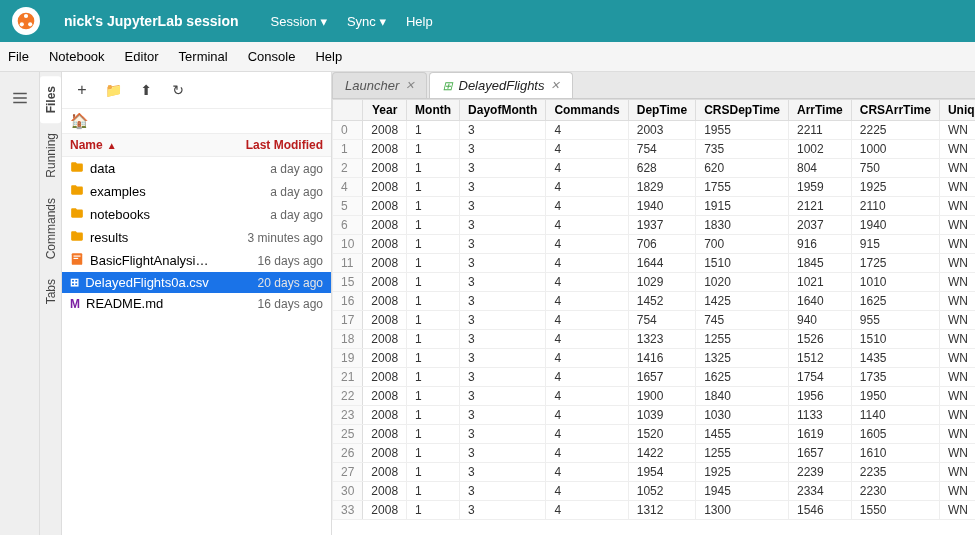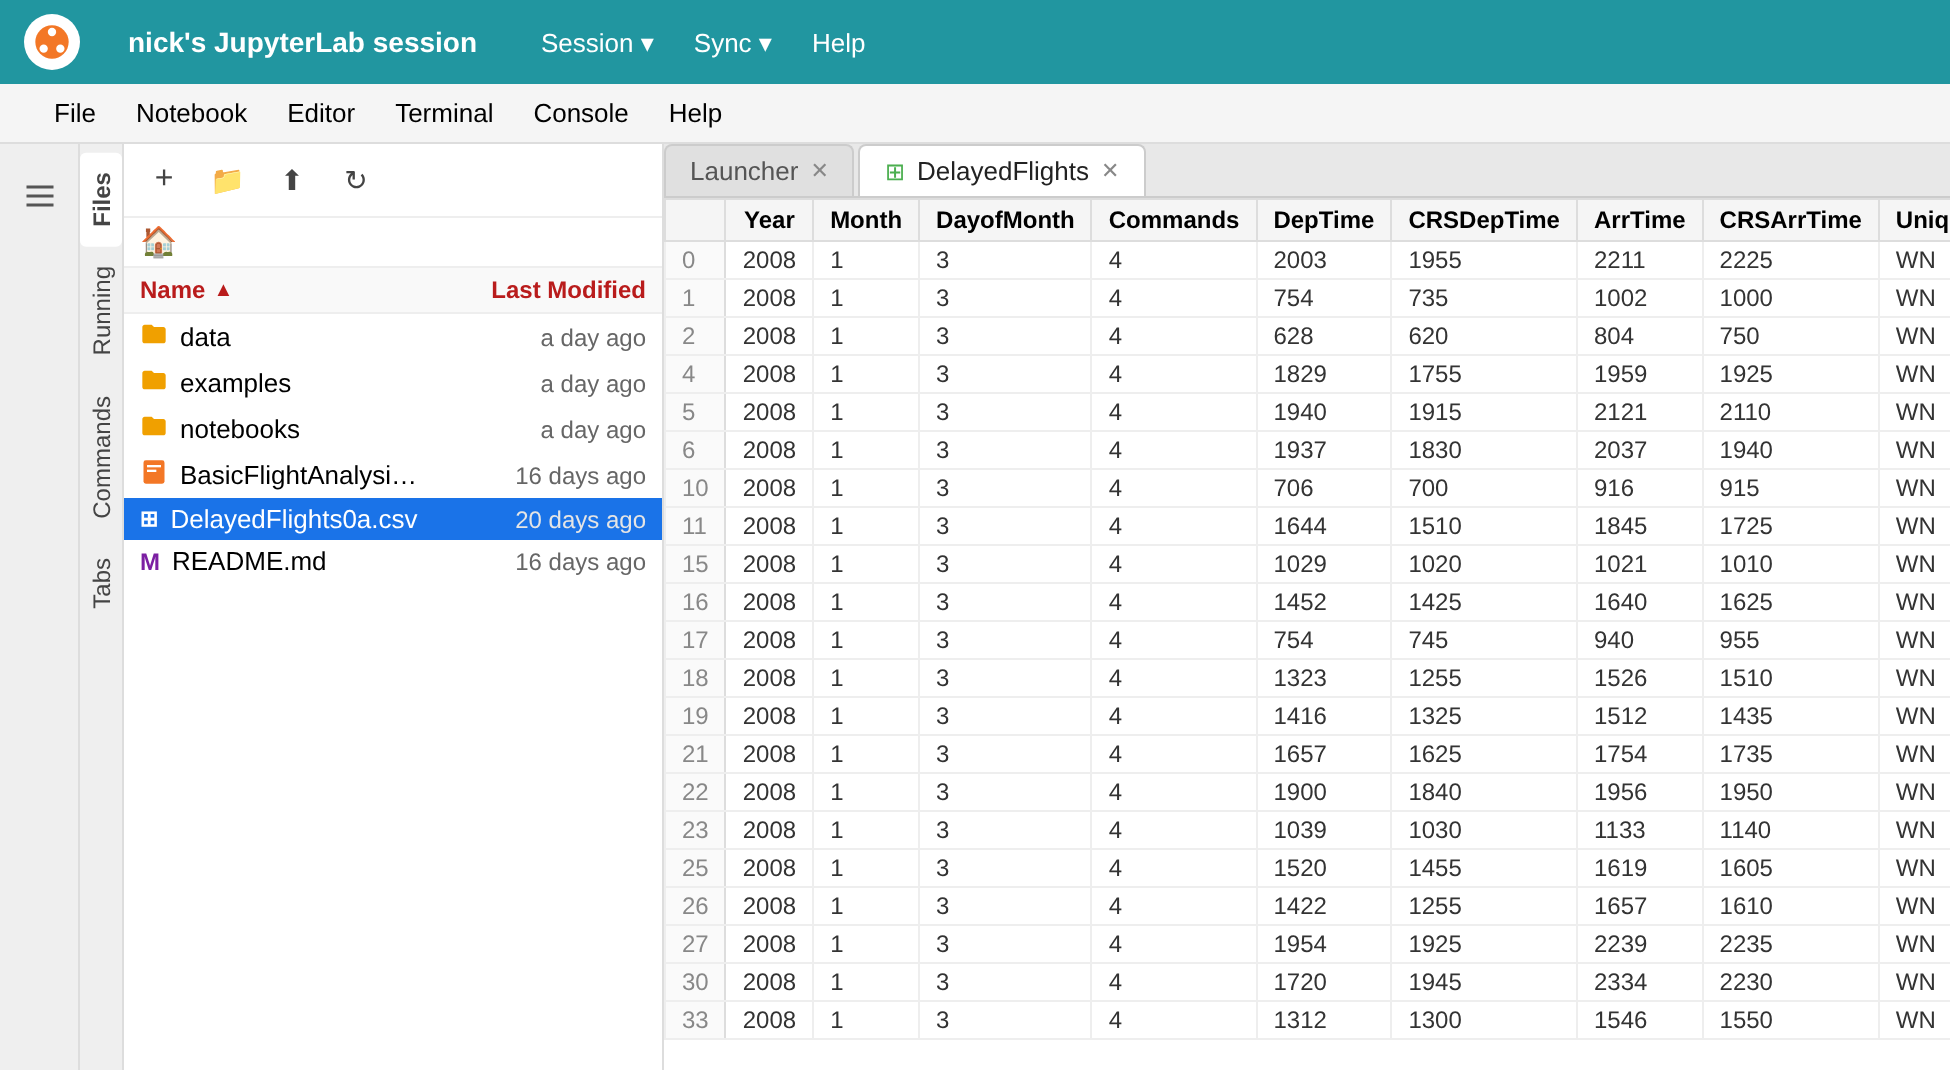--- a/index.html
+++ b/index.html
@@ -26,21 +26,21 @@
     .top-bar-session { font-weight: 600; font-size: 14px; margin-right: 8px; }
     .top-bar-nav { display: flex; gap: 20px; align-items: center; }
     .top-bar-nav-item { color: white; font-size: 13px; cursor: pointer; display: flex; align-items: center; gap: 4px; }
 
     
     .menu-bar {
       background: #f5f5f5;
       height: 30px;
       display: flex;
       align-items: center;
-      padding: 0 19px;
+      padding: 0 0;
       border-bottom: 1px solid #ddd;
       gap: 4px;
     }
     .menu-item { padding: 2px 8px; font-size: 13px; cursor: pointer; border-radius: 3px; }
 
     
     .main-layout {
       display: flex;
       height: calc(535px - 68px);
     }
@@ -161,20 +161,21 @@
       flex-direction: column;
       min-width: 0;
     }
 
     
     .tabs-bar {
       display: flex;
       background: #e8e8e8;
       border-bottom: 1px solid #ccc;
       align-items: flex-end;
+      font-style: italic;
     }
     .tab {
       display: flex;
       align-items: center;
       padding: 5px 12px;
       font-size: 13px;
       cursor: pointer;
       border: 1px solid #ccc;
       border-bottom: none;
       background: #e0e0e0;
@@ -317,20 +318,27 @@
             <span class="file-date">a day ago</span>
           </div>
           <div class="file-item">
             <span class="file-icon"><svg width="14" height="14" viewBox="0 0 24 24" fill="#f0a000">
                 <path d="M10 4H4c-1.1 0-2 .9-2 2v12c0 1.1.9 2 2 2h16c1.1 0 2-.9 2-2V8c0-1.1-.9-2-2-2h-8l-2-2z"></path>
               </svg></span>
             <span class="file-name">notebooks</span>
             <span class="file-date">a day ago</span>
           </div>
           <div class="file-item">
+            <span class="file-icon"><svg width="14" height="14" viewBox="0 0 24 24" fill="#f0a000">
+                <path d="M10 4H4c-1.1 0-2 .9-2 2v12c0 1.1.9 2 2 2h16c1.1 0 2-.9 2-2V8c0-1.1-.9-2-2-2h-8l-2-2z"></path>
+              </svg></span>
+            <span class="file-name">results</span>
+            <span class="file-date">3 minutes ago</span>
+          </div>
+          <div class="file-item">
             <span class="file-icon"><svg width="14" height="14" viewBox="0 0 24 24" fill="#f37726">
                 <rect x="3" y="2" width="18" height="20" rx="2" fill="#f37726"></rect>
                 <rect x="6" y="6" width="12" height="2" fill="white"></rect>
                 <rect x="6" y="10" width="8" height="2" fill="white"></rect>
               </svg></span>
             <span class="file-name">BasicFlightAnalysis.ip...</span>
             <span class="file-date">16 days ago</span>
           </div>
           <div class="file-item active">
             <span class="file-icon" style="color: white; font-weight: bold; font-size: 11px;">⊞</span>
@@ -605,21 +613,21 @@
               <td>2239</td>
               <td>2235</td>
               <td>WN</td>
             </tr>
             <tr>
               <td class="row-index">30</td>
               <td>2008</td>
               <td>1</td>
               <td>3</td>
               <td>4</td>
-              <td>1720</td>
+              <td>1052</td>
               <td>1945</td>
               <td>2334</td>
               <td>2230</td>
               <td>WN</td>
             </tr>
             <tr>
               <td class="row-index">33</td>
               <td>2008</td>
               <td>1</td>
               <td>3</td>

